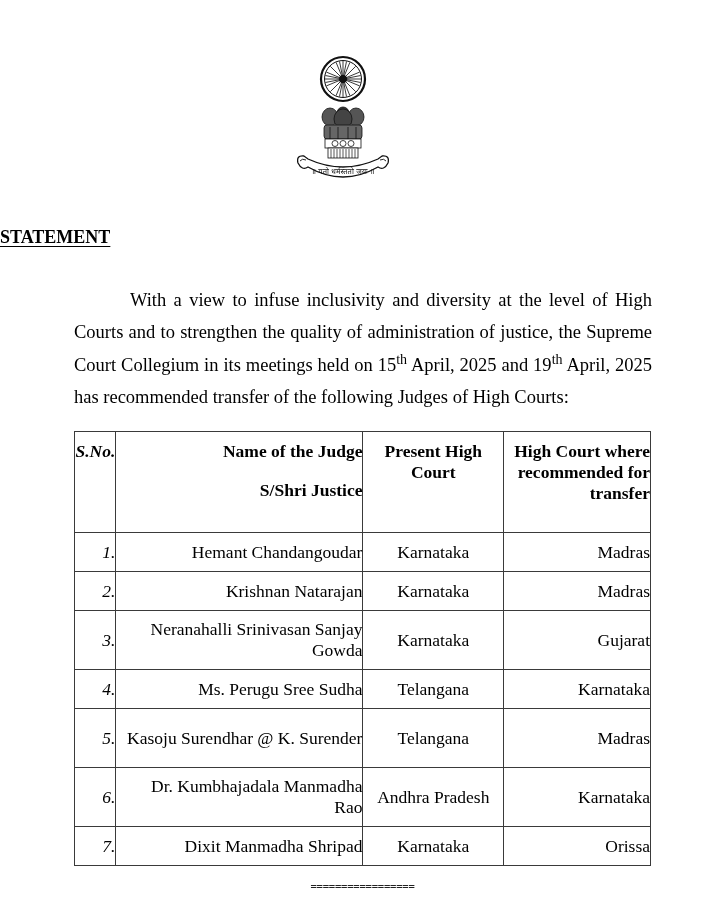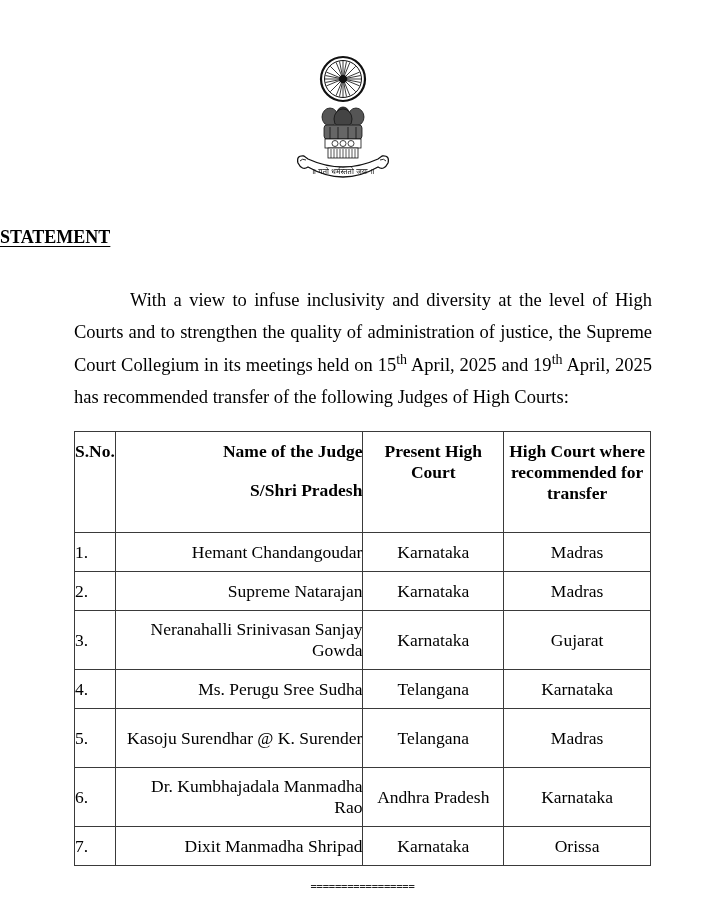--- a/index.html
+++ b/index.html
@@ -59,24 +59,24 @@
       border: 1.3px solid #3a3a3a;
       padding: 0;
       vertical-align: middle;
     }
     table.transfers th {
       font-weight: bold;
       vertical-align: top;
       padding-top: 9px;
       line-height: 21px;
     }
-    .c-sno { width: 32px; text-align: left; }
+    .c-sno { width: 32px; text-align: right; font-style: italic; }
     .c-name { width: 236px; text-align: right; padding-left: 7px !important; }
     .c-present { width: 138px; text-align: center; }
-    .c-where { width: 144px; text-align: center; font-family: Liberation Serif, serif; }
+    .c-where { width: 144px; text-align: right; font-family: Liberation Serif, serif; }
     th.c-name .sub { display: block; margin-top: 18px; }
     tr.head-row { height: 101px; }
     td.c-sno { vertical-align: top; padding-top: 9px; }
     td.c-name { line-height: 21px; vertical-align: top; padding-top: 8px; }
     tr.r1 { height: 39px; }
     tr.r2 { height: 59px; }
     .divider {
       position: absolute;
       left: 0;
       width: 725px;
@@ -154,34 +154,34 @@
 <div class="title">STATEMENT</div>
 
 <p class="para"><span class="indent"></span><span>With a view to infuse inclusivity and diversity at the level of High Courts and to strengthen the quality of administration of justice, the Supreme Court Collegium in its meetings held on 15</span><sup>th</sup><span> April, 2025 and 19</span><sup>th</sup><span> April, 2025 has recommended transfer of the following Judges of High Courts:</span></p>
 
 <table class="transfers">
   <tbody>
       <tr class="head-row">
     <th class="c-sno">S.No.</th>
     <th class="c-name">
       <span>Name of the Judge</span>
-      <span class="sub">S/Shri Pradesh</span>
+      <span class="sub">S/Shri Justice</span>
     </th>
     <th class="c-present">Present High Court</th>
     <th class="c-where">High Court where recommended for transfer</th>
   </tr>
   <tr class="r1">
     <td class="c-sno">1.</td>
     <td class="c-name">Hemant Chandangoudar</td>
     <td class="c-present">Karnataka</td>
     <td class="c-where">Madras</td>
   </tr>
   <tr class="r1">
     <td class="c-sno">2.</td>
-    <td class="c-name">Supreme Natarajan</td>
+    <td class="c-name">Krishnan Natarajan</td>
     <td class="c-present">Karnataka</td>
     <td class="c-where">Madras</td>
   </tr>
   <tr class="r2">
     <td class="c-sno">3.</td>
     <td class="c-name">Neranahalli Srinivasan Sanjay Gowda</td>
     <td class="c-present">Karnataka</td>
     <td class="c-where">Gujarat</td>
   </tr>
   <tr class="r1">

